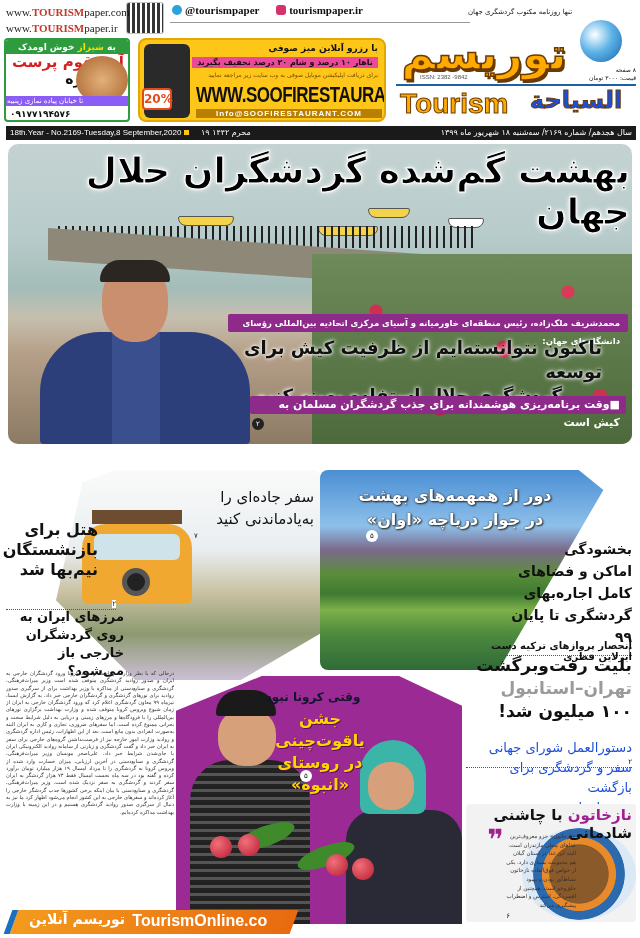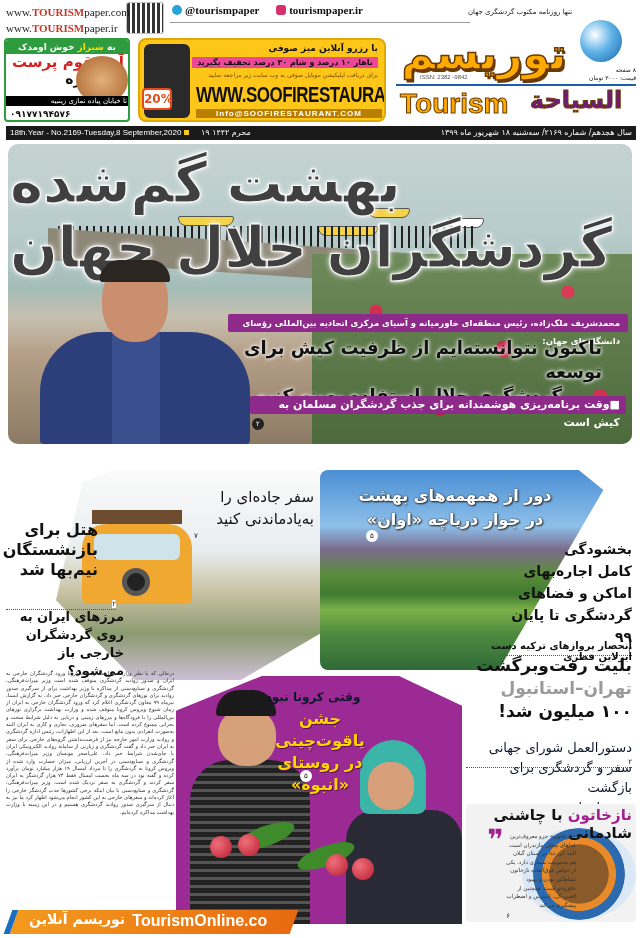--- a/index.html
+++ b/index.html
@@ -19,58 +19,58 @@
   .ig{display:inline-block;width:10px;height:10px;border-radius:3px;background:#d6306d;vertical-align:-1px;margin-right:3px}
   .topline{left:170px;top:22px;width:300px;height:1px;background:#999}
 
   
   .ad-ash{left:4px;top:38px;width:126px;height:84px;border:2px solid #2e9b3e;border-radius:4px;overflow:hidden;background:#fff}
   .ad-ash .hd{background:#2e9b3e;color:#fff;font-size:9px;font-weight:bold;text-align:center;padding:2px 0}
   .ad-ash .hd b{color:#ffde00}
   .ad-ash .t1{color:#d42020;font-size:15px;font-weight:bold;text-align:right;padding-right:4px;line-height:17px}
   .ad-ash .t2{color:#111;font-size:14px;font-weight:bold;text-align:right;padding-right:4px;line-height:16px}
   .ad-ash .pot{position:absolute;left:70px;top:16px;width:52px;height:48px;border-radius:50%;background:radial-gradient(#e3b07a,#a8622d)}
-  .ad-ash .bar{position:absolute;left:0;right:0;bottom:14px;background:#000000;color:#fff;font-size:7px;text-align:right;padding:1px}
+  .ad-ash .bar{position:absolute;left:0;right:0;bottom:14px;background:#8b5cf6;color:#fff;font-size:7px;text-align:left;padding:1px}
   .ad-ash .ph{position:absolute;left:4px;bottom:1px;font-size:9px;font-weight:bold;color:#111}
 
   
   .ad-soofi{left:138px;top:38px;width:248px;height:84px;border:2px solid #e0a800;border-radius:8px;background:#ffc61a;overflow:hidden}
   .ad-soofi .phone{position:absolute;left:4px;top:4px;width:46px;height:74px;border-radius:6px;background:#2a2a2a}
   .ad-soofi .pct{position:absolute;left:2px;top:48px;width:30px;height:22px;background:#fff;border:2px solid #e64a19;border-radius:4px;color:#e64a19;font-weight:bold;font-size:12px;text-align:center;line-height:18px}
   .ad-soofi .l1{position:absolute;right:6px;top:3px;font-size:9px;font-weight:bold;color:#111}
   .ad-soofi .l2{position:absolute;right:6px;top:17px;width:186px;background:#ec4899;font-size:8px;text-align:center;font-weight:bold;padding:1px 0}
   .ad-soofi .l3{position:absolute;right:6px;top:31px;font-size:6px;color:#7a4b00}
   .ad-soofi .url{position:absolute;left:56px;top:42px;width:188px;font-family:"Liberation Sans",sans-serif;font-weight:bold;font-size:17px;letter-spacing:-.5px;color:#111;transform:scaleY(1.3);transform-origin:left top}
   .ad-soofi .mail{position:absolute;left:56px;bottom:2px;width:186px;background:#b97f00;color:#fff;font-family:"Liberation Sans",sans-serif;font-weight:bold;font-size:8px;text-align:center;letter-spacing:1px}
 
   
   .mast-tag{left:420px;top:8px;width:200px;font-size:7px;text-align:center}
   .mast-logo{left:398px;top:28px;width:172px;font-size:44px;font-weight:bold;color:#ffaa00;text-align:center;-webkit-text-stroke:1.5px #6b3a00;text-shadow:2px 3px 0 #6b3a00;line-height:52px}
   .globe{left:580px;top:20px;width:42px;height:42px;border-radius:50%;background:radial-gradient(circle at 35% 35%,#fff,#5fb3e8 45%,#1565a8)}
   .price{left:580px;top:66px;width:56px;font-size:6px;line-height:8px}
   .issn{left:420px;top:74px;font-size:6px;color:#555;font-family:"Liberation Sans",sans-serif}
   .mast-en{left:400px;top:88px;width:120px;height:32px;font-family:"Liberation Sans",sans-serif;font-weight:bold;font-size:28px;color:#ffaa00;-webkit-text-stroke:1px #6b3a00;line-height:32px}
-  .mast-ar{left:520px;top:86px;width:112px;font-size:24px;font-weight:bold;color:#701a75;-webkit-text-stroke:1px #6b3a00;text-align:center}
+  .mast-ar{left:520px;top:86px;width:112px;font-size:24px;font-weight:bold;color:#1d4ed8;-webkit-text-stroke:1px #6b3a00;text-align:center}
   .mast-line{left:396px;top:84px;width:240px;height:2px;background:#1a5fa8}
 
   
   .datebar{left:6px;top:126px;width:630px;height:14px;background:#1a1a1a;color:#fff;font-size:8px;line-height:14px;padding:0 4px}
   .datebar .en{position:absolute;left:4px;font-family:"Liberation Sans",sans-serif}
   .datebar .hij{position:absolute;left:195px}
   .datebar .fa{position:absolute;right:4px}
   .sq{display:inline-block;width:5px;height:5px;background:#ffc61a;margin:0 3px}
 
   
   .hero{left:8px;top:144px;width:624px;height:300px;border-radius:10px;overflow:hidden;
     background:linear-gradient(180deg,#c4d3d2 0%,#b8cccb 30%,#a4bdb9 48%,#c6bfae 58%,#b59f88 70%,#8c7a64 100%)}
   .hero .pier{position:absolute;left:40px;top:100px;width:460px;height:32px;background:#8e8878;transform:skewY(4deg)}
   .hero .people{position:absolute;left:50px;top:82px;width:420px;height:22px;background:repeating-linear-gradient(90deg,#222 0 2px,transparent 2px 7px)}
   .hero .boat{position:absolute;height:10px;border-radius:2px 2px 8px 8px;background:#f3d34a;border:1px solid #555}
   .hero .flowers{position:absolute;right:0;top:110px;width:320px;height:190px;background:radial-gradient(circle at 20% 30%,#d03050 0 6px,transparent 7px),radial-gradient(circle at 60% 50%,#c42848 0 8px,transparent 9px),radial-gradient(circle at 80% 20%,#d83a58 0 6px,transparent 7px),radial-gradient(circle at 40% 80%,#b82040 0 9px,transparent 10px),radial-gradient(circle at 90% 75%,#d03050 0 7px,transparent 8px),linear-gradient(180deg,#6e8a5a,#4d6a3c)}
-  .hero-title{left:10px;top:150px;width:620px;font-size:56px;font-weight:bold;color:#404040;text-align:left;-webkit-text-stroke:1px #fff;text-shadow:0 0 3px #fff,0 0 6px #fff;letter-spacing:-1px}
+  .hero-title{left:10px;top:150px;width:620px;font-size:36px;font-weight:bold;color:#000000;text-align:right;-webkit-text-stroke:1px #fff;text-shadow:0 0 3px #fff,0 0 6px #fff;letter-spacing:-1px}
   .person{left:30px;top:262px;width:250px;height:182px}
   .person .head{position:absolute;left:72px;top:0;width:66px;height:80px;border-radius:45%;background:#c98f6e}
   .person .hair{position:absolute;left:70px;top:-2px;width:70px;height:22px;border-radius:30px 30px 4px 4px;background:#2b2622}
   .person .body{position:absolute;left:10px;top:70px;width:210px;height:112px;border-radius:60px 60px 4px 4px;background:#2d3f7a}
   .person .shirt{position:absolute;left:82px;top:70px;width:48px;height:112px;background:#3a4f8e}
   .person .chair{position:absolute;left:-6px;top:120px;width:250px;height:62px;border-radius:10px;background:#7a5a3e;z-index:-1}
   .quote-attr{left:228px;top:314px;width:400px;height:18px;background:#8e2a8a;color:#fff;font-size:8.5px;font-weight:bold;line-height:18px;padding-right:8px;border-radius:2px}
   .quote-main{left:230px;top:336px;width:372px;font-size:18px;font-weight:bold;line-height:24px;color:#111;text-shadow:0 0 3px #fff,0 0 5px #fff}
   .quote-sub{left:250px;top:396px;width:376px;height:18px;background:#8e2a8a;color:#fff;font-size:11px;font-weight:bold;line-height:18px;padding-right:6px;border-radius:2px}
   .ref-badge{width:12px;height:12px;border-radius:50%;background:#222;color:#fff;font-size:7px;text-align:center;line-height:12px}
@@ -90,21 +90,21 @@
   .van .lug{position:absolute;left:10px;top:-14px;width:90px;height:14px;background:#6d4c2f}
   .h-road{left:196px;top:486px;width:118px;font-size:15px;line-height:22px;color:#111}
   .panel-lake{left:320px;top:470px;width:308px;height:200px;background:linear-gradient(180deg,#4a8fd4 0%,#8ec0ea 28%,#7a6a8a 40%,#5b8d3c 52%,#3f7a30 62%,#7cb04a 70%,#4e8a3e 82%,#2f6a38 100%);clip-path:polygon(0 0,84% 0,92% 10%,58% 100%,0 100%);border-radius:8px}
   .h-lake{left:330px;top:484px;width:250px;font-size:16px;font-weight:bold;color:#fff;text-align:center;line-height:24px;text-shadow:0 0 2px #333,1px 1px 2px #222}
   .h-rent{left:500px;top:538px;width:132px;font-size:14px;font-weight:bold;line-height:22px}
   .sep1{left:500px;top:628px;width:132px}
   .kicker-flight{left:466px;top:640px;width:166px;font-size:10px;font-weight:bold}
   .h-ticket{left:466px;top:654px;width:166px;font-size:17px;font-weight:bold;line-height:23px}
   .h-ticket .gray{color:#9a9a9a}
   .sep2{left:466px;top:726px;width:166px}
-  .h-protocol{left:466px;top:738px;width:166px;font-size:13px;line-height:20px;color:#0f172a}
+  .h-protocol{left:466px;top:738px;width:166px;font-size:13px;line-height:20px;color:#1d4ed8}
   .sep3{left:466px;top:796px;width:166px}
   .panel-food{left:466px;top:804px;width:170px;height:118px;background:#f2f2f2;border-radius:4px}
   .h-food{position:absolute;right:4px;top:2px;font-size:15px;font-weight:bold}
   .h-food .pk{color:#a0208f}
   .qmark{position:absolute;right:132px;top:26px;font-size:28px;color:#a0208f;font-weight:bold;line-height:20px}
   .plate{position:absolute;left:56px;top:24px;width:114px;height:92px;border-radius:50%;background:radial-gradient(circle,#8a5a2a 0 40%,#e98a2a 41% 50%,#2c6ab0 51% 62%,#dbe8f5 63%)}
   .food-text{position:absolute;right:60px;top:28px;width:70px;font-size:5.5px;line-height:8.6px;color:#333}
 
   .panel-people{left:176px;top:676px;width:286px;height:248px;background:#9c2a95;clip-path:polygon(30% 0,78% 0,100% 12%,100% 100%,0 100%,0 14%);}
   .oldman{position:absolute;left:14px;top:14px;width:120px;height:234px}
@@ -231,22 +231,22 @@
   <div class="h-hotel">نیم‌بها شد</div>
 </div>
 <div class="abs dotsep" style="left:6px;top:596px;width:110px">
     <span>۲</span>
   </div>
 <div class="abs h-borders rtl">مرزهای ایران به روی گردشگران خارجی باز می‌شود؟</div>
 <div class="abs body-text rtl">درحالی که با نظر وزارت بهداشت و ستاد کرونا ورود گردشگران خارجی به ایران و صدور روادید گردشگری متوقف شده است وزیر میراث‌فرهنگی، گردشگری و صنایع‌دستی از مذاکره با وزیر بهداشت برای از سرگیری صدور روادید برای تورهای گردشگری و گردشگران خارجی خبر داد. به گزارش ایسنا، تیرماه ۹۹ معاون گردشگری اعلام کرد که ورود گردشگران خارجی به ایران از زمان شیوع ویروس کرونا متوقف شده و وزارت بهداشت برگزاری تورهای بین‌المللی را با فرودگاه‌ها و مرزهای زمینی و دریایی به دلیل شرایط سخت و بحرانی ممنوع کرده است. اما سفرهای ضروری، تجاری و کاری به ایران البته به‌صورت انفرادی بدون مانع است. بعد از این اظهارات، رئیس اداره گردشگری و روادید وزارت امور خارجه نیز از فرصت‌نداشتن گروه‌های خارجی برای سفر به ایران خبر داد و گفت گردشگری و زیارتی از سامانه روادید الکترونیکی ایران با جای‌شدن شرایط خبر داد. علی‌اصغر مونسان وزیر میراث‌فرهنگی، گردشگری و صنایع‌دستی در آخرین ارزیابی، میزان خسارت وارد شده از ویروس کرونا به گردشگری را تا مرداد امسال ۱۹ هزار میلیارد تومان برآورد کرده و گفته بود در سه ماه نخست امسال فقط ۷۴ هزار گردشگر به ایران سفر کردند و گردشگری به صفر نزدیک شده است. وزیر میراث‌فرهنگی، گردشگری و صنایع‌دستی با بیان اینکه برخی کشورها جذب گردشگر خارجی را آغاز کرده‌اند و سفرهای خارجی به این کشور انجام می‌شود اظهار کرد ما نیز به دنبال از سرگیری صدور روادید گردشگری هستیم و در این زمینه با وزارت بهداشت مذاکره کرده‌ایم.</div>
 
 <div class="abs h-rent rtl">
   <div>بخشودگی</div>
+  <div>اماکن و فضاهای</div>
   <div>کامل اجاره‌بهای</div>
-  <div>اماکن و فضاهای</div>
   <div>گردشگری تا پایان ۹۹</div>
 </div>
 <div class="abs dotsep sep1">
     <span>۲</span>
   </div>
 <div class="abs kicker-flight rtl">انحصار پروازهای ترکیه دست ایرلاین قطری</div>
 <div class="abs h-ticket rtl">
   <div>بلیت رفت‌وبرگشت</div>
   <div class="gray">تهران–استانبول</div>
   <div>۱۰۰ میلیون شد!</div>

